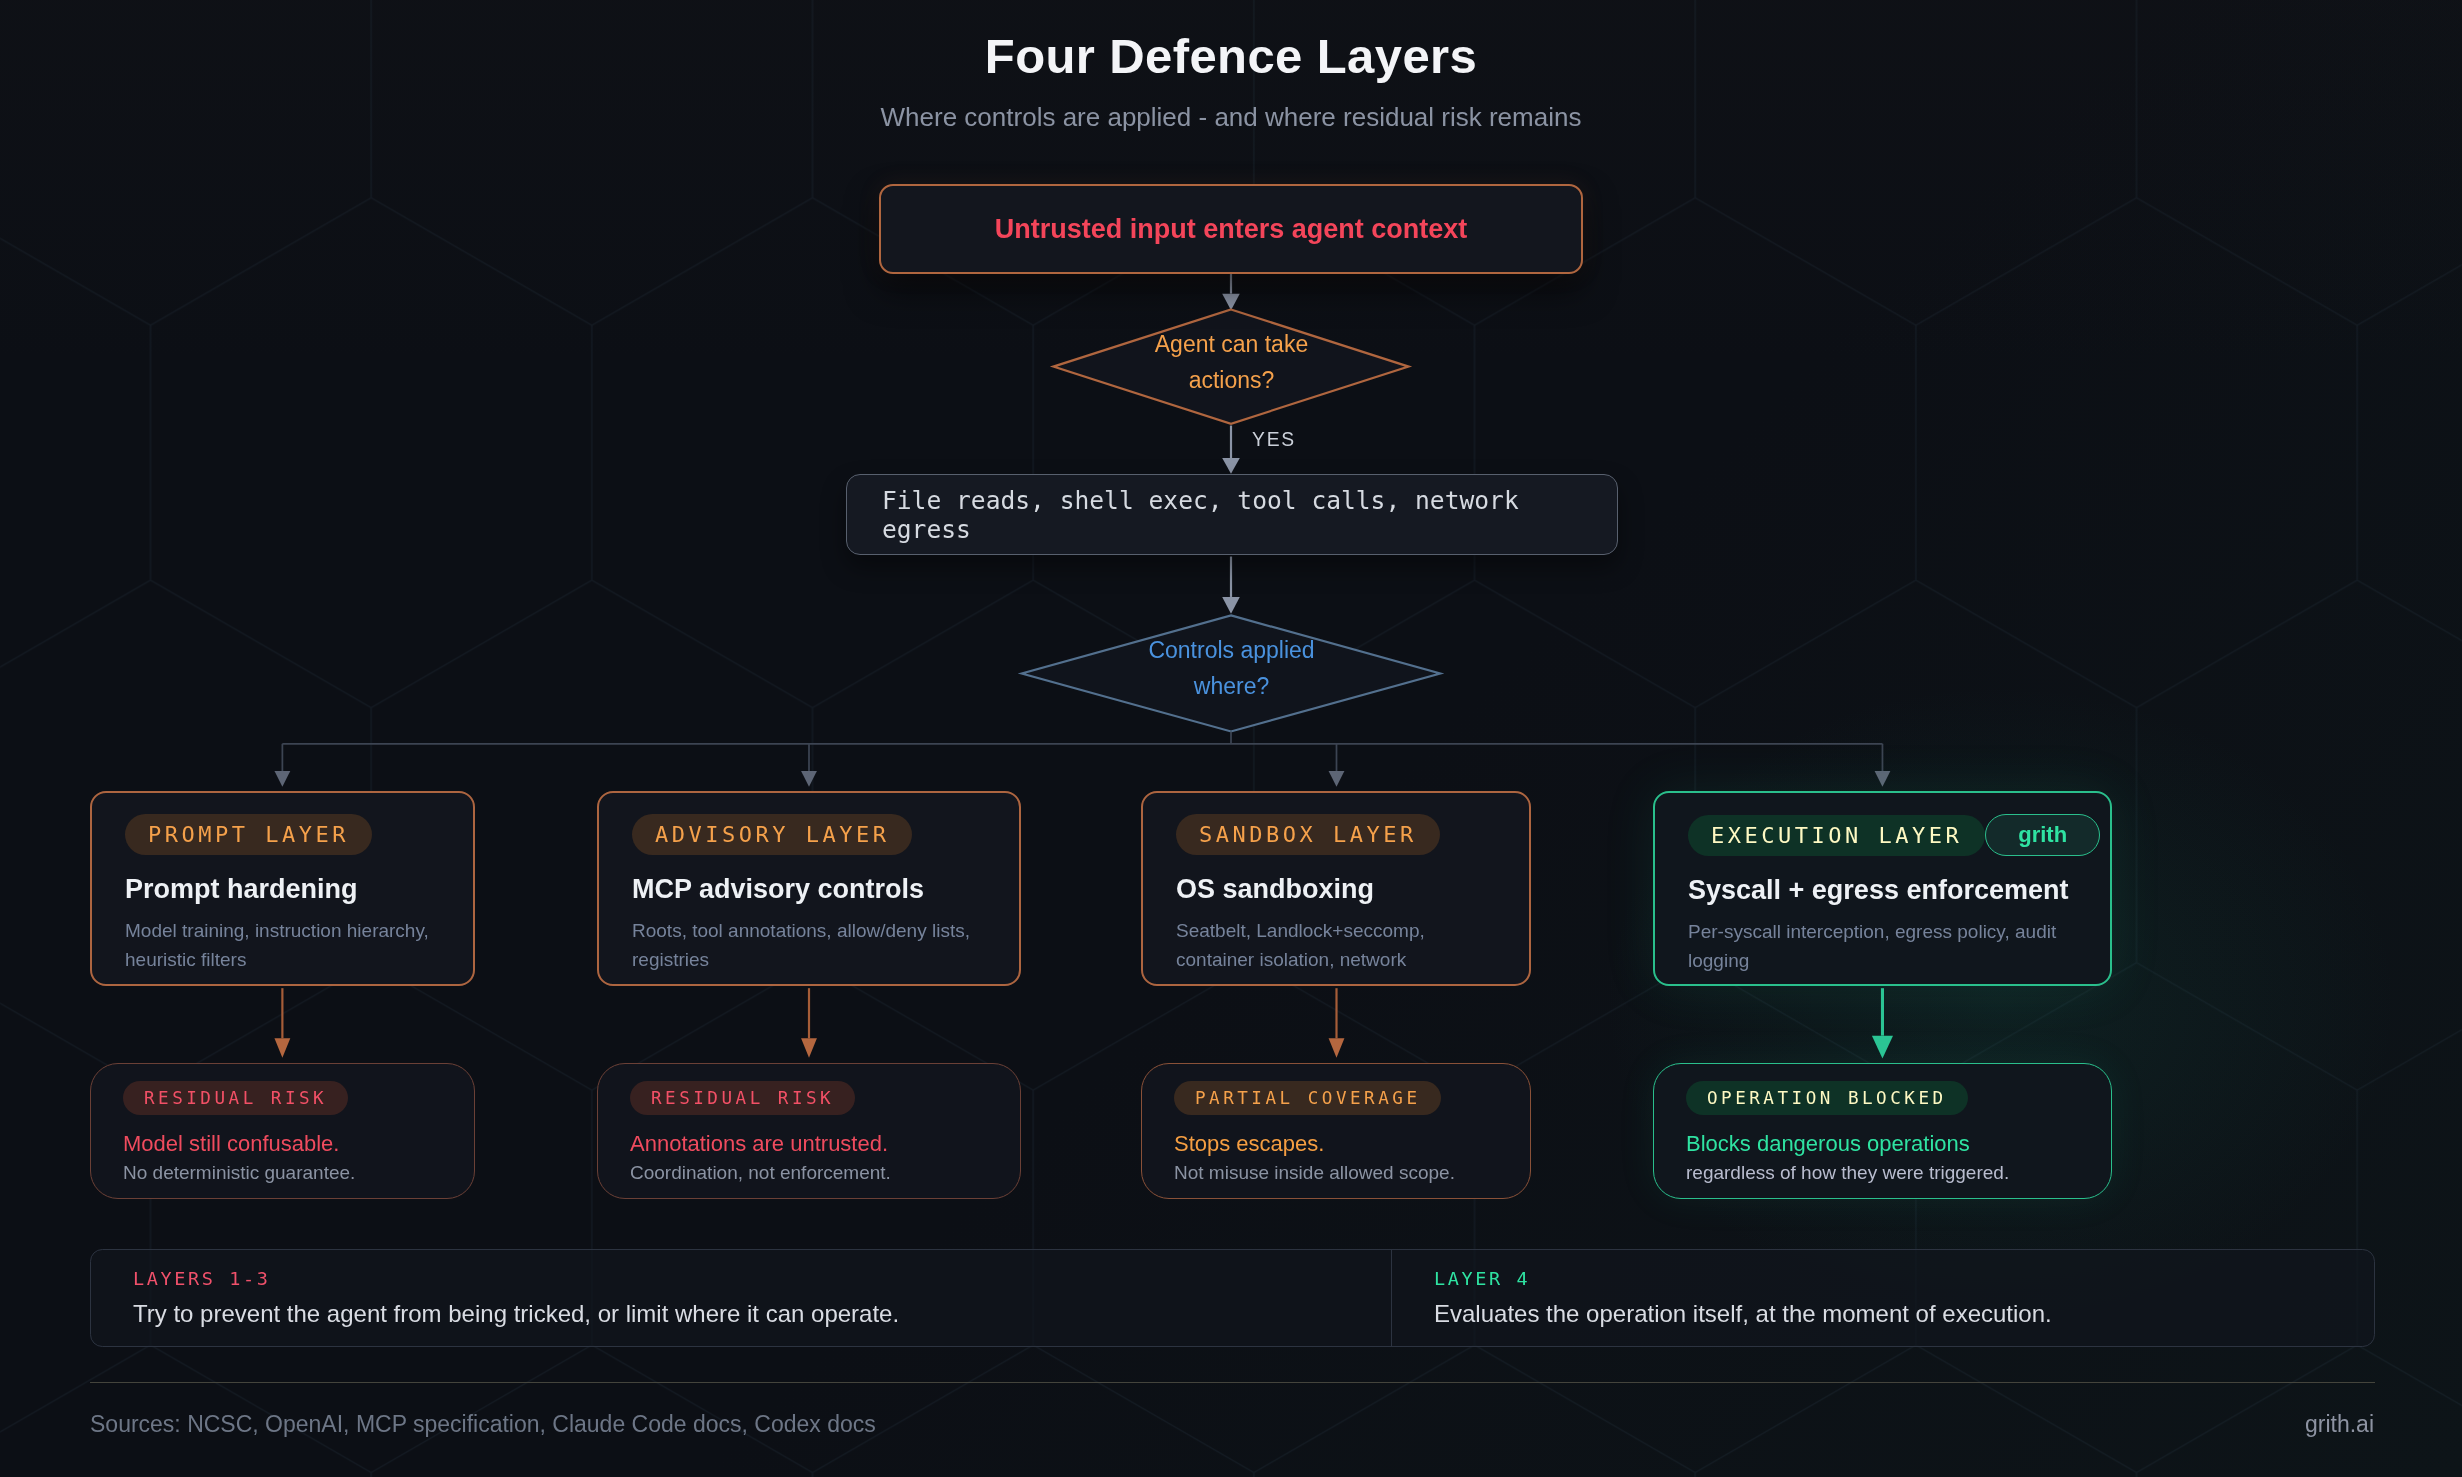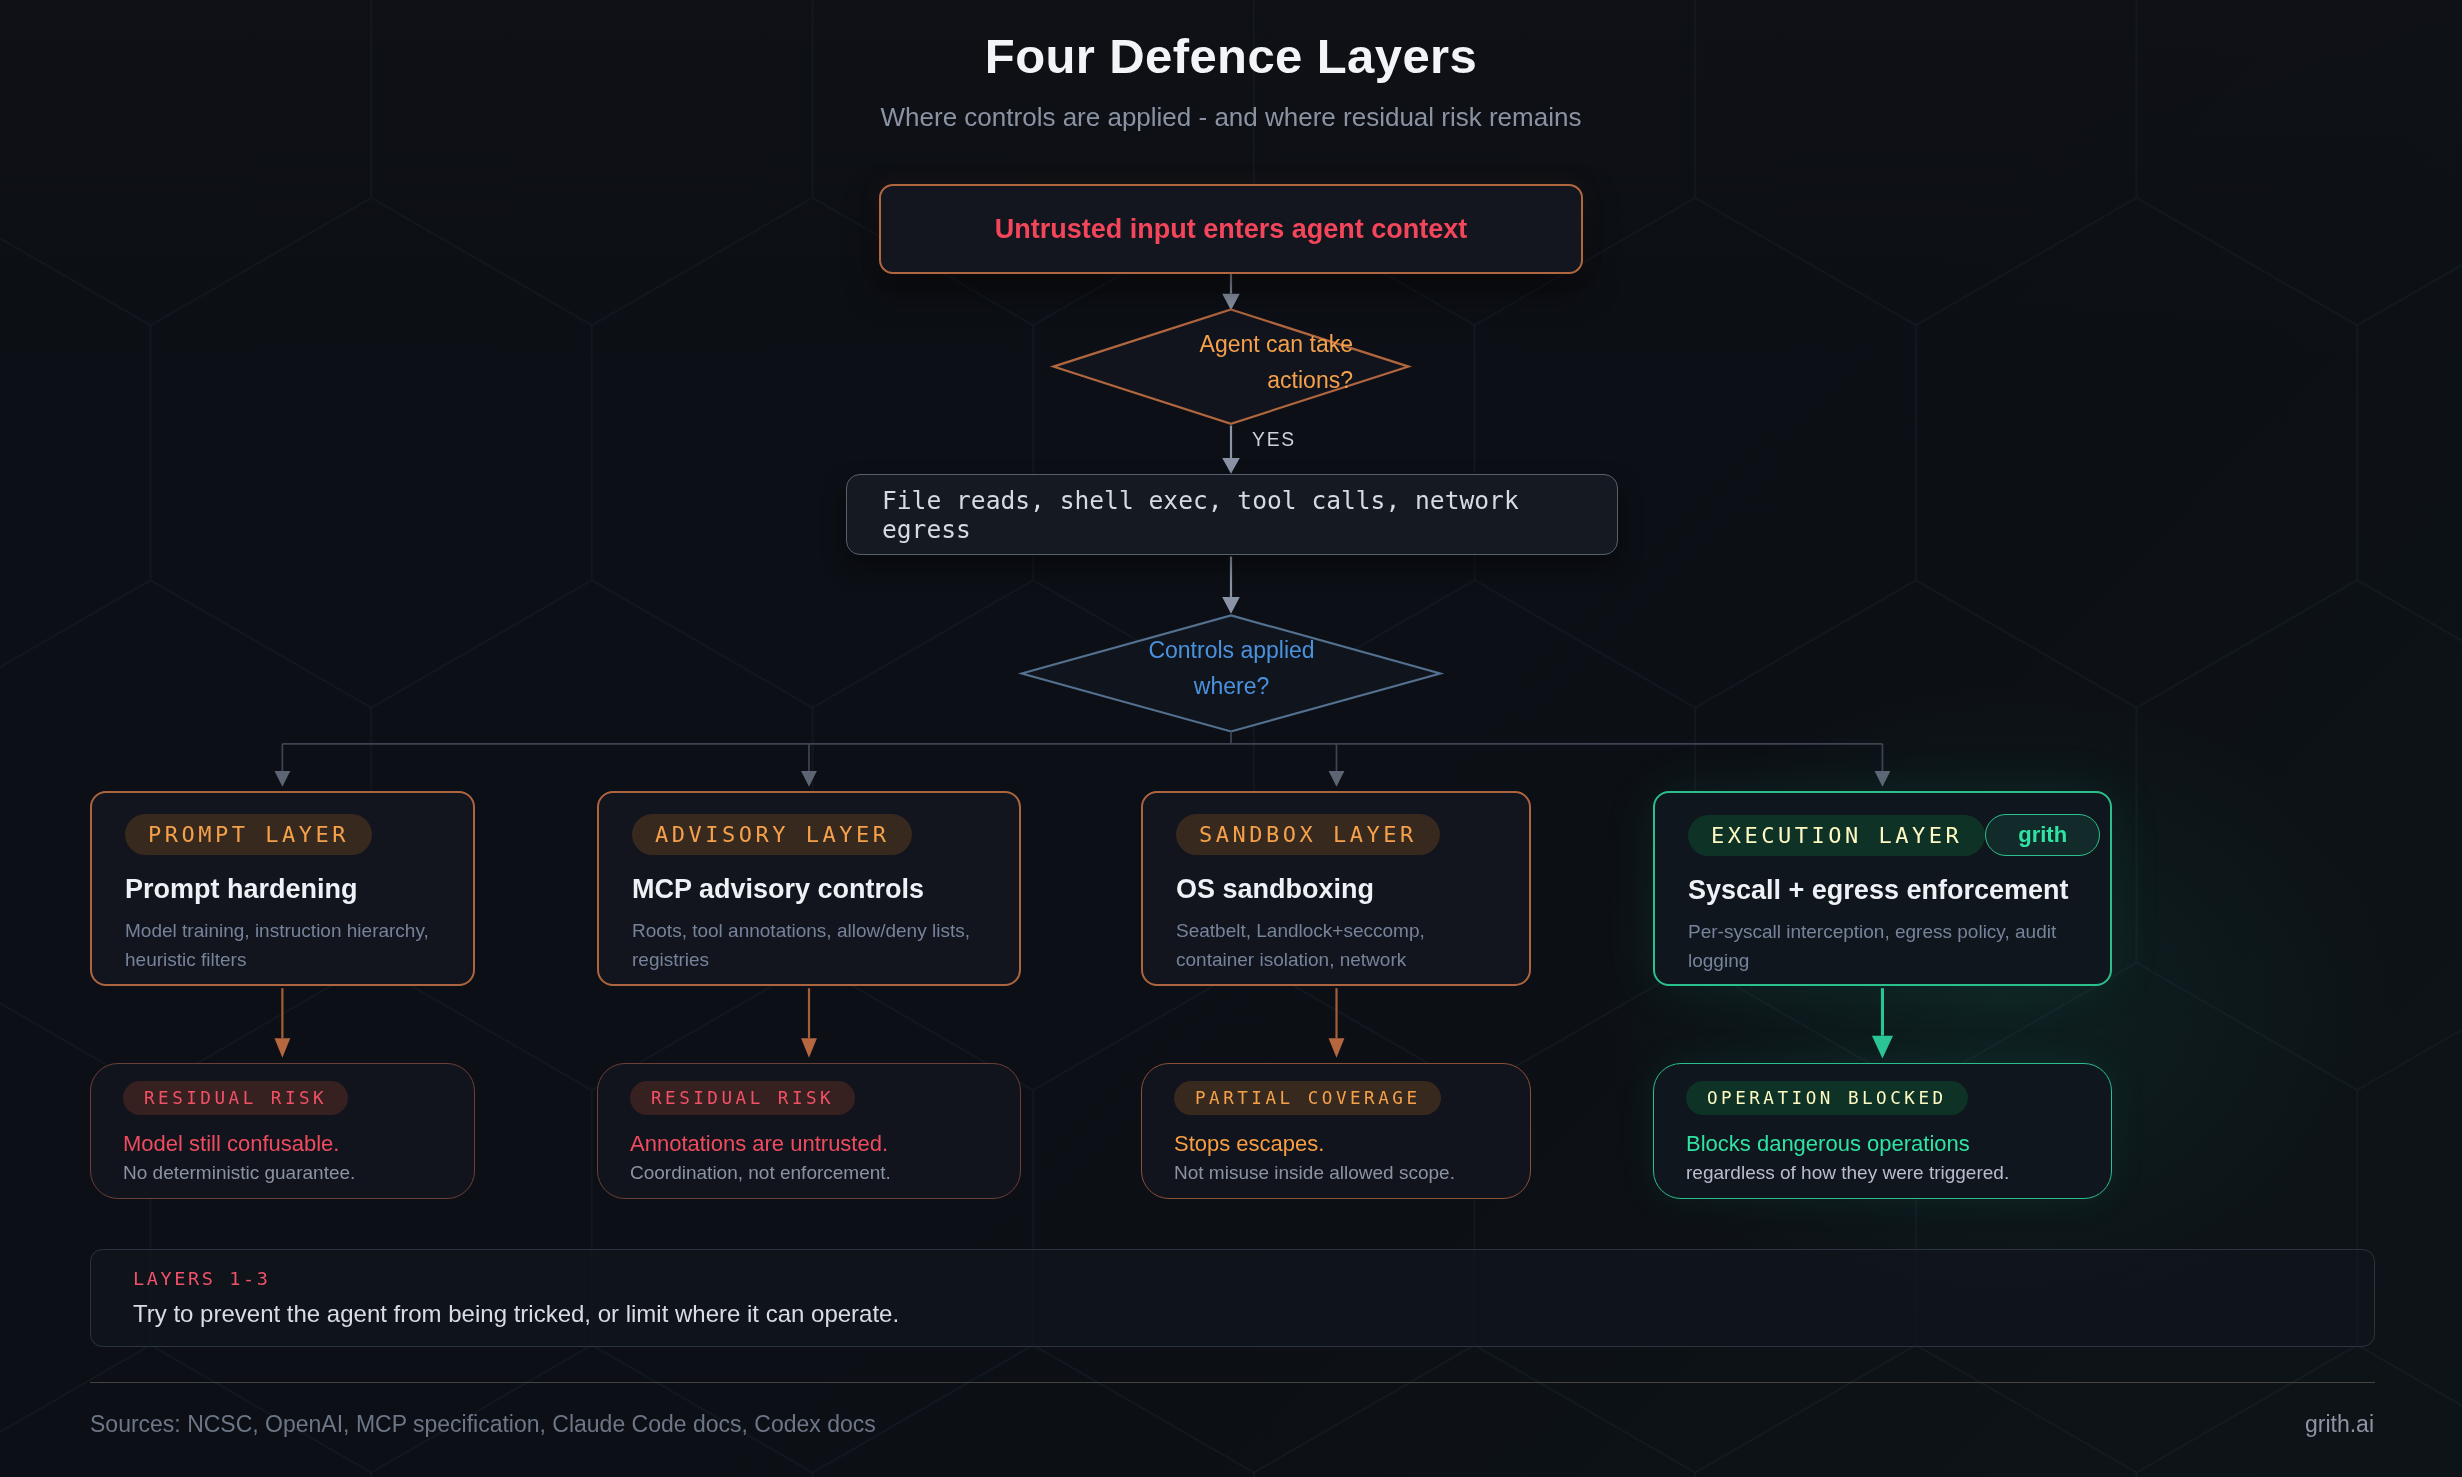--- a/index.html
+++ b/index.html
@@ -23,21 +23,21 @@
     font-size:26px; color:#8b93a3; }
 
   .entry-box { left:879px; top:184px; width:704px; height:90px;
     display:flex; align-items:center; justify-content:center;
     background:#13161e; border:2.6px solid #b0663f; border-radius:14px;
     font-size:27px; font-weight:bold; color:#f4455a;
     box-shadow:0 16px 33px rgba(0,0,0,0.55), 0 0 23px rgba(176,102,63,0.10); }
 
   .dlabel { text-align:center; font-size:23px; line-height:1.55; }
   .dlabel span { display:block; }
-  .d1-label { left:998px; top:327px; width:355px; color:#f5a14b;text-align:right; }
+  .d1-label { left:1054px; top:327px; width:355px; color:#f5a14b; }
   .d2-label { left:1022px; top:633px; width:419px; color:#4a92de; }
 
   .yes-label { left:1252px; top:429px; font-size:19.3px; color:#ccd1da; letter-spacing:1.8px; }
 
   .mono-box { left:846px; top:474px; width:772px; height:81px;
     display:flex; align-items:center; justify-content:center;
     background:#151922; border:1.8px solid #58606e; border-radius:14px;
     font-family:"DejaVu Sans Mono","Liberation Mono",monospace;
     font-size:24.6px; color:#d6dae1; box-shadow:0 12.3px 24.6px rgba(0,0,0,0.4);padding-left:35px; }
 
@@ -237,20 +237,24 @@
     <span class="badge green">OPERATION BLOCKED</span>
     <div class="o-title green">Blocks dangerous operations</div>
     <div class="o-desc">regardless of how they were triggered.</div>
   </div>
 
   <div class="abs summary">
     <div class="sum-left">
       <div class="sum-label red">LAYERS 1-3</div>
       <div class="sum-text">Try to prevent the agent from being tricked, or limit where it can operate.</div>
     </div>
+    <div class="sum-right">
+      <div class="sum-label green">LAYER 4</div>
+      <div class="sum-text">Evaluates the operation itself, at the moment of execution.</div>
+    </div>
   </div>
 
   <div class="abs footer-rule"></div>
   <div class="abs sources">Sources: NCSC, OpenAI, MCP specification, Claude Code docs, Codex docs</div>
   <div class="abs brand-mark">grith.ai</div>
 
 </div>
 
 
 </body></html>

